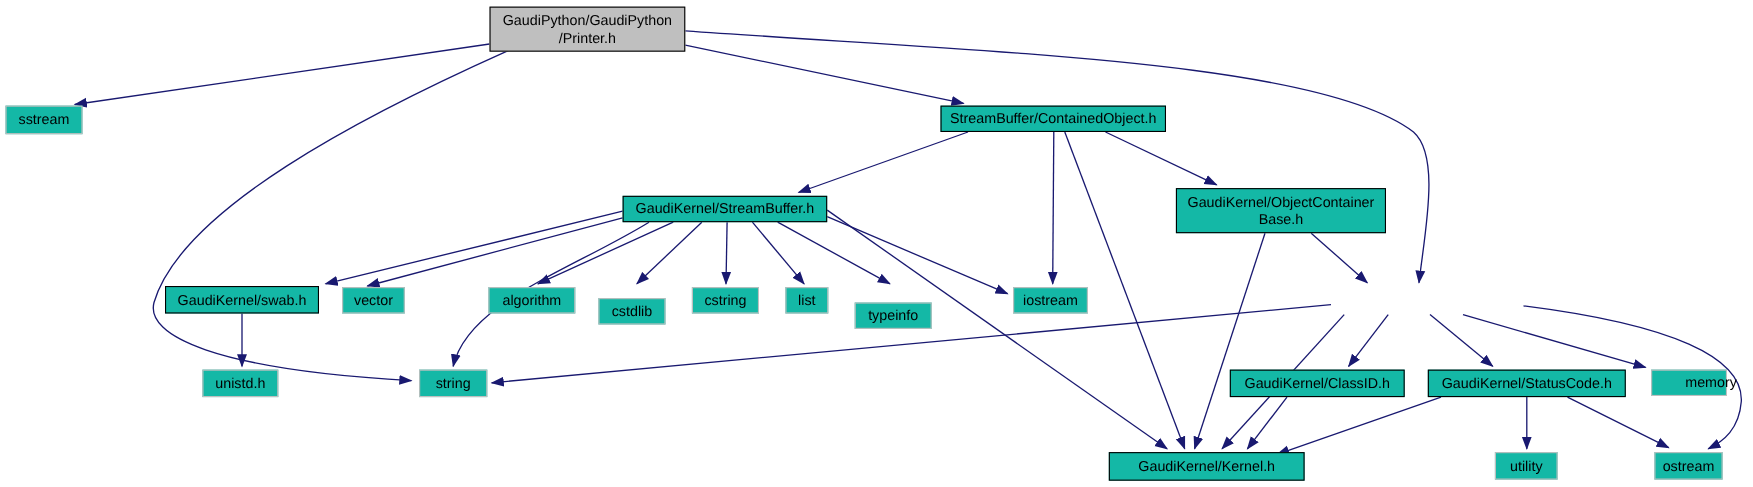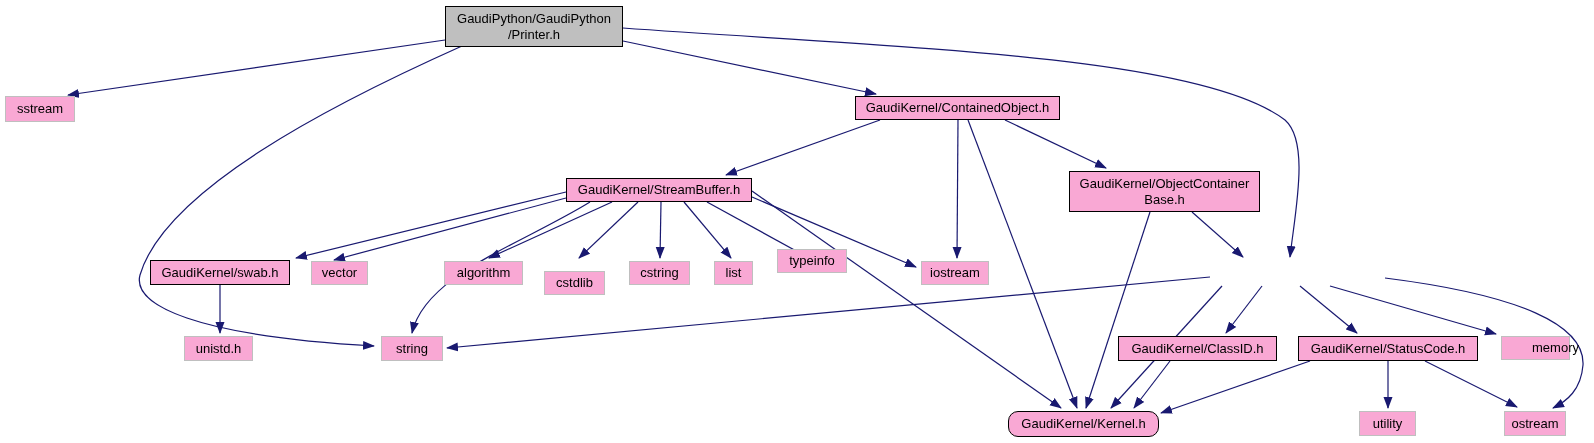--- a/index.html
+++ b/index.html
@@ -1,20 +1,20 @@
 <!DOCTYPE html>
 <html><head>
 <meta charset="utf-8">
 <style>
   html,body{margin:0;padding:0;background:#ffffff;}
   #graph{position:relative;width:1594px;height:443px;background:#ffffff;overflow:hidden;
          font-family:"Liberation Sans","DejaVu Sans",sans-serif;}
   #edges{position:absolute;left:0;top:0;width:1594px;height:443px;}
   .node{position:absolute;box-sizing:border-box;display:flex;align-items:center;justify-content:center;
-        text-align:center;font-size:13px;line-height:16px;color:#000;background:#f9a8d4;
+        text-align:center;font-size:13px;line-height:16px;color:#000;background:#14b8a6;
         white-space:pre-line;padding:0 3px;}
   .node.external{border:1px solid #bfbfbf;}
   .node.internal{border:1px solid #000000;}
   .node.root{border:1px solid #000000;background:#bfbfbf;}
   path.edge{fill:none;stroke:#191970;stroke-width:1.2;}
 </style>
 </head>
 <body>
 
 <div id="graph">
@@ -54,34 +54,34 @@
     <path class="edge" d="M 1222 286 L 1111 408" marker-end="url(#arrow)"></path>
     <path class="edge" d="M 1170 361 L 1134 408" marker-end="url(#arrow)"></path>
     <path class="edge" d="M 1310 361 L 1161 413" marker-end="url(#arrow)"></path>
     <path class="edge" d="M 1388 361 L 1388 408" marker-end="url(#arrow)"></path>
     <path class="edge" d="M 1425 361 L 1517 407" marker-end="url(#arrow)"></path>
   </svg>
 
   <div class="node root" style="left:445px;top:6px;width:178px;height:41px;">GaudiPython/GaudiPython
 /Printer.h</div>
   <div class="node external" style="left:5px;top:96px;width:70px;height:26px;">sstream</div>
-  <div class="node internal" style="left:855px;top:96px;width:205px;height:24px;">GaudiKernel/ContainedObject.h</div>
+  <div class="node internal" style="left:855px;top:96px;width:205px;height:24px;">StreamBuffer/ContainedObject.h</div>
   <div class="node internal" style="left:1069px;top:171px;width:191px;height:41px;">GaudiKernel/ObjectContainer
 Base.h</div>
   <div class="node internal" style="left:566px;top:178px;width:186px;height:24px;">GaudiKernel/StreamBuffer.h</div>
   <div class="node internal" style="left:150px;top:260px;width:140px;height:25px;">GaudiKernel/swab.h</div>
   <div class="node external" style="left:311px;top:261px;width:57px;height:24px;">vector</div>
   <div class="node external" style="left:444px;top:261px;width:79px;height:24px;">algorithm</div>
   <div class="node external" style="left:544px;top:261px;width:61px;height:24px;margin-top:10px;">cstdlib</div>
   <div class="node external" style="left:629px;top:261px;width:61px;height:24px;">cstring</div>
   <div class="node external" style="left:714px;top:261px;width:39px;height:24px;">list</div>
-  <div class="node external" style="left:777px;top:249px;width:70px;height:24px;text-align:center;">typeinfo</div>
+  <div class="node external" style="left:777px;top:275px;width:70px;height:24px;text-align:center;">typeinfo</div>
   <div class="node external" style="left:921px;top:261px;width:68px;height:24px;">iostream</div>
   <div class="node external" style="left:184px;top:336px;width:69px;height:25px;">unistd.h</div>
   <div class="node external" style="left:381px;top:336px;width:62px;height:25px;">string</div>
   <div class="node internal" style="left:1118px;top:336px;width:159px;height:25px;">GaudiKernel/ClassID.h</div>
   <div class="node internal" style="left:1298px;top:336px;width:180px;height:25px;">GaudiKernel/StatusCode.h</div>
   <div class="node external" style="left:1501px;top:336px;width:69px;height:24px;padding-left:43px;">memory</div>
-  <div class="node internal" style="left:1008px;top:411px;width:151px;height:26px;border-radius:10px;">GaudiKernel/Kernel.h</div>
+  <div class="node internal" style="left:1008px;top:411px;width:178px;height:26px;">GaudiKernel/Kernel.h</div>
   <div class="node external" style="left:1359px;top:411px;width:57px;height:25px;">utility</div>
   <div class="node external" style="left:1504px;top:411px;width:62px;height:25px;">ostream</div>
 
 </div>
 
 </body></html>

